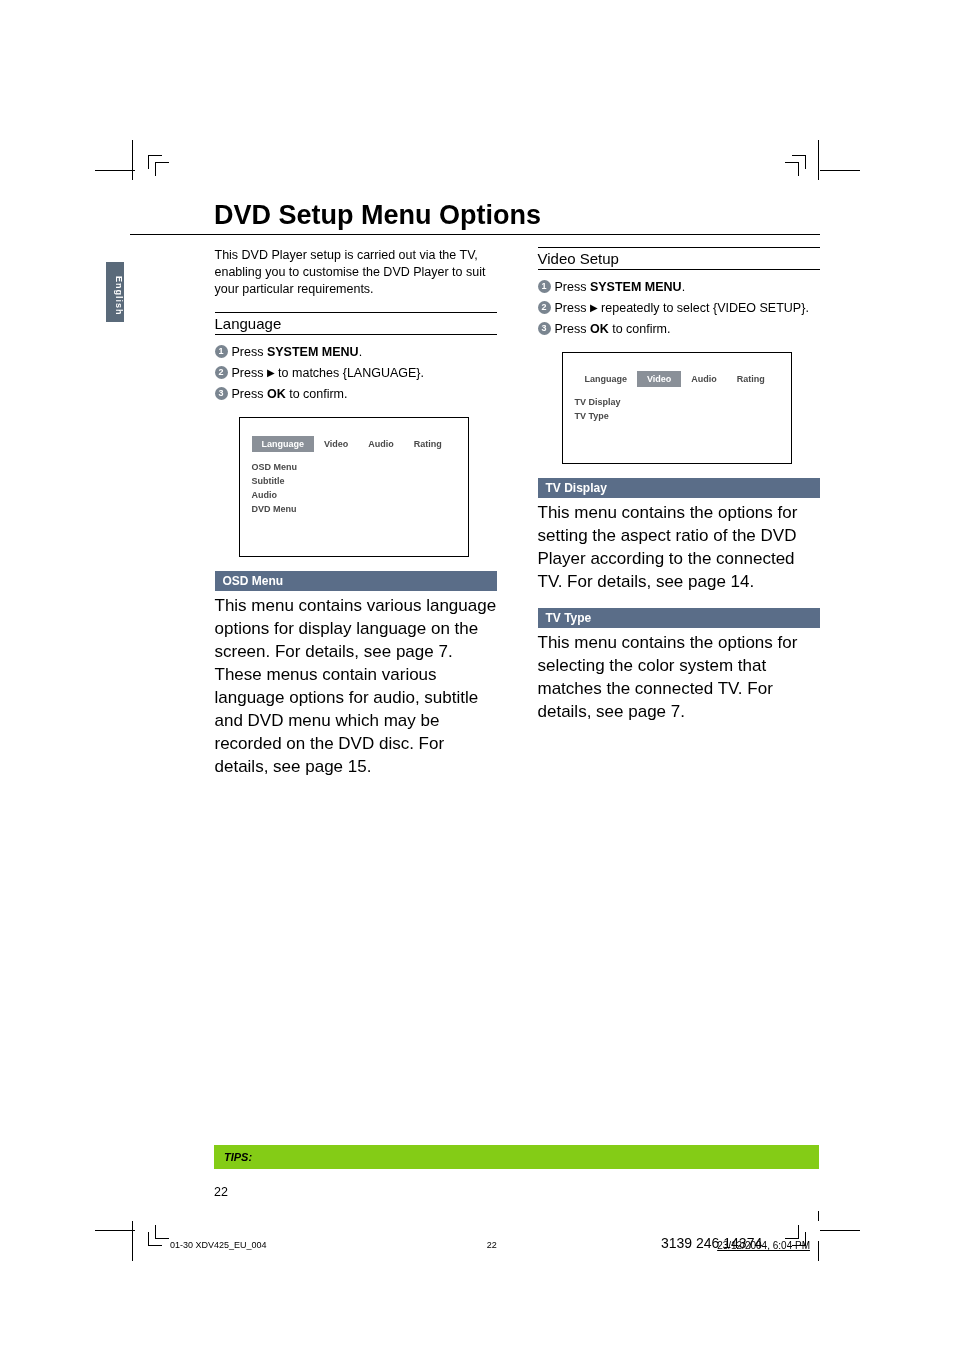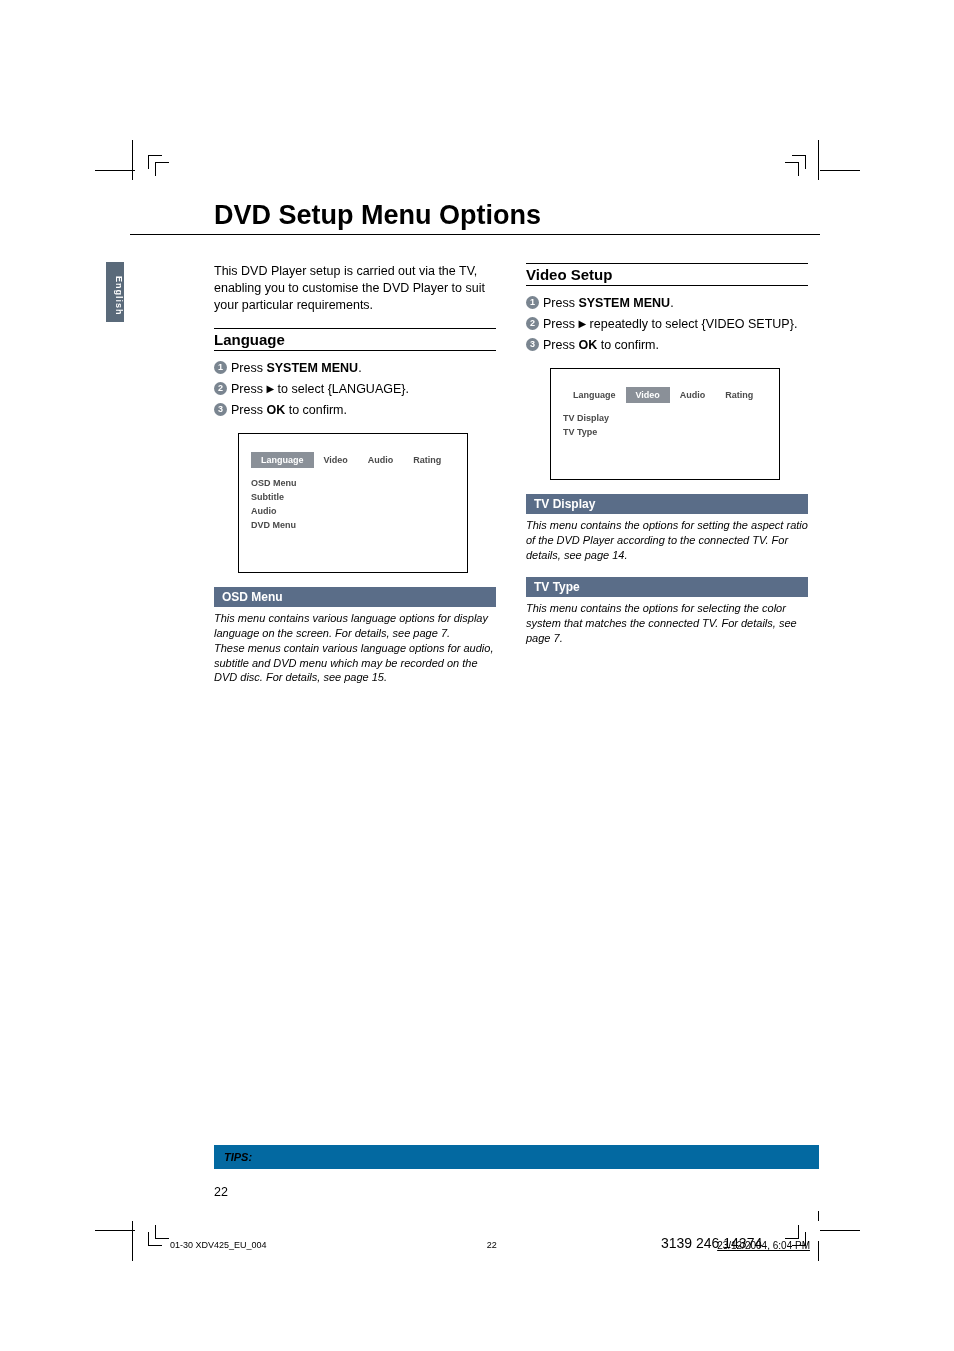--- a/index.html
+++ b/index.html
@@ -37,44 +37,44 @@
     position: absolute;
     top: 200px;
     left: 130px;
     width: 690px;
   }
   h1.title {
     font-size: 27px;
     font-weight: bold;
     border-bottom: 1px solid #000;
     padding-bottom: 3px;
-    margin-bottom: 28px;
+    margin-bottom: 12px;
     padding-left: 84px;
   }
   .lang-tab {
     position: absolute;
     top: 62px;
     left: -24px;
     width: 18px;
     height: 60px;
     background: #5a6a7a;
     color: #fff;
     font-size: 9px;
     font-weight: bold;
     writing-mode: vertical-rl;
     text-align: center;
     padding-top: 8px;
     letter-spacing: 1px;
   }
-  .columns { display: flex; gap: 30px; padding-left: 84px; }
+  .columns { display: flex; gap: 41px; padding-left: 84px; justify-content: center; }
   .col { width: 282px; }
   .intro { font-size: 12.5px; line-height: 1.35; margin-bottom: 14px; }
   .section-head {
     font-size: 15px;
-    font-weight: bold;
+    font-weight: normal;
     border-top: 1.5px solid #000;
     border-bottom: 1px solid #000;
     padding: 2px 0;
     margin-bottom: 8px;
   }
   .step { font-size: 12.5px; line-height: 1.45; margin-bottom: 3px; display: flex; gap: 4px; }
   .circ {
     display: inline-flex;
     width: 13px; height: 13px;
     border-radius: 50%;
@@ -104,27 +104,27 @@
   .screen-item { padding: 2px 0; }
   .blue-bar {
     background: #5a6d88;
     color: #fff;
     font-size: 12px;
     font-weight: bold;
     padding: 3px 8px;
     margin-bottom: 4px;
     margin-top: 14px;
   }
-  .body-text { font-size: 11px; line-height: 1.35; font-style: italic; }
+  .body-text { font-size: 17px; line-height: 1.35; }
   .tips-bar {
     position: absolute;
     top: 945px;
     left: 84px;
     width: 605px;
-    background: #0369a1;
+    background: #84cc16;
     padding: 6px 10px;
     font-size: 11px;
     display: flex;
     gap: 40px;
   }
   .tips-label { font-weight: bold; font-style: italic; }
   .page-num {
     position: absolute;
     top: 985px;
     left: 84px;
@@ -182,21 +182,21 @@
       <p class="intro">This DVD Player setup is carried out via the TV, enabling you to customise the DVD Player to suit your particular requirements.</p>
 
       <div class="section-head">Language</div>
 
       <div class="step">
         <span class="circ">1</span>
         <span><span>Press </span><span class="b">SYSTEM MENU</span><span>.</span></span>
       </div>
       <div class="step">
         <span class="circ">2</span>
-        <span><span>Press </span><span class="tri">▶</span><span> to select {LANGUAGE}.</span></span>
+        <span><span>Press </span><span class="tri">▶</span><span> to matches {LANGUAGE}.</span></span>
       </div>
       <div class="step">
         <span class="circ">3</span>
         <span><span>Press </span><span class="b">OK</span><span> to confirm.</span></span>
       </div>
 
       <div class="screen">
         <div class="screen-tabs">
           <span class="tab active">Language</span>
           <span class="tab">Video</span>

